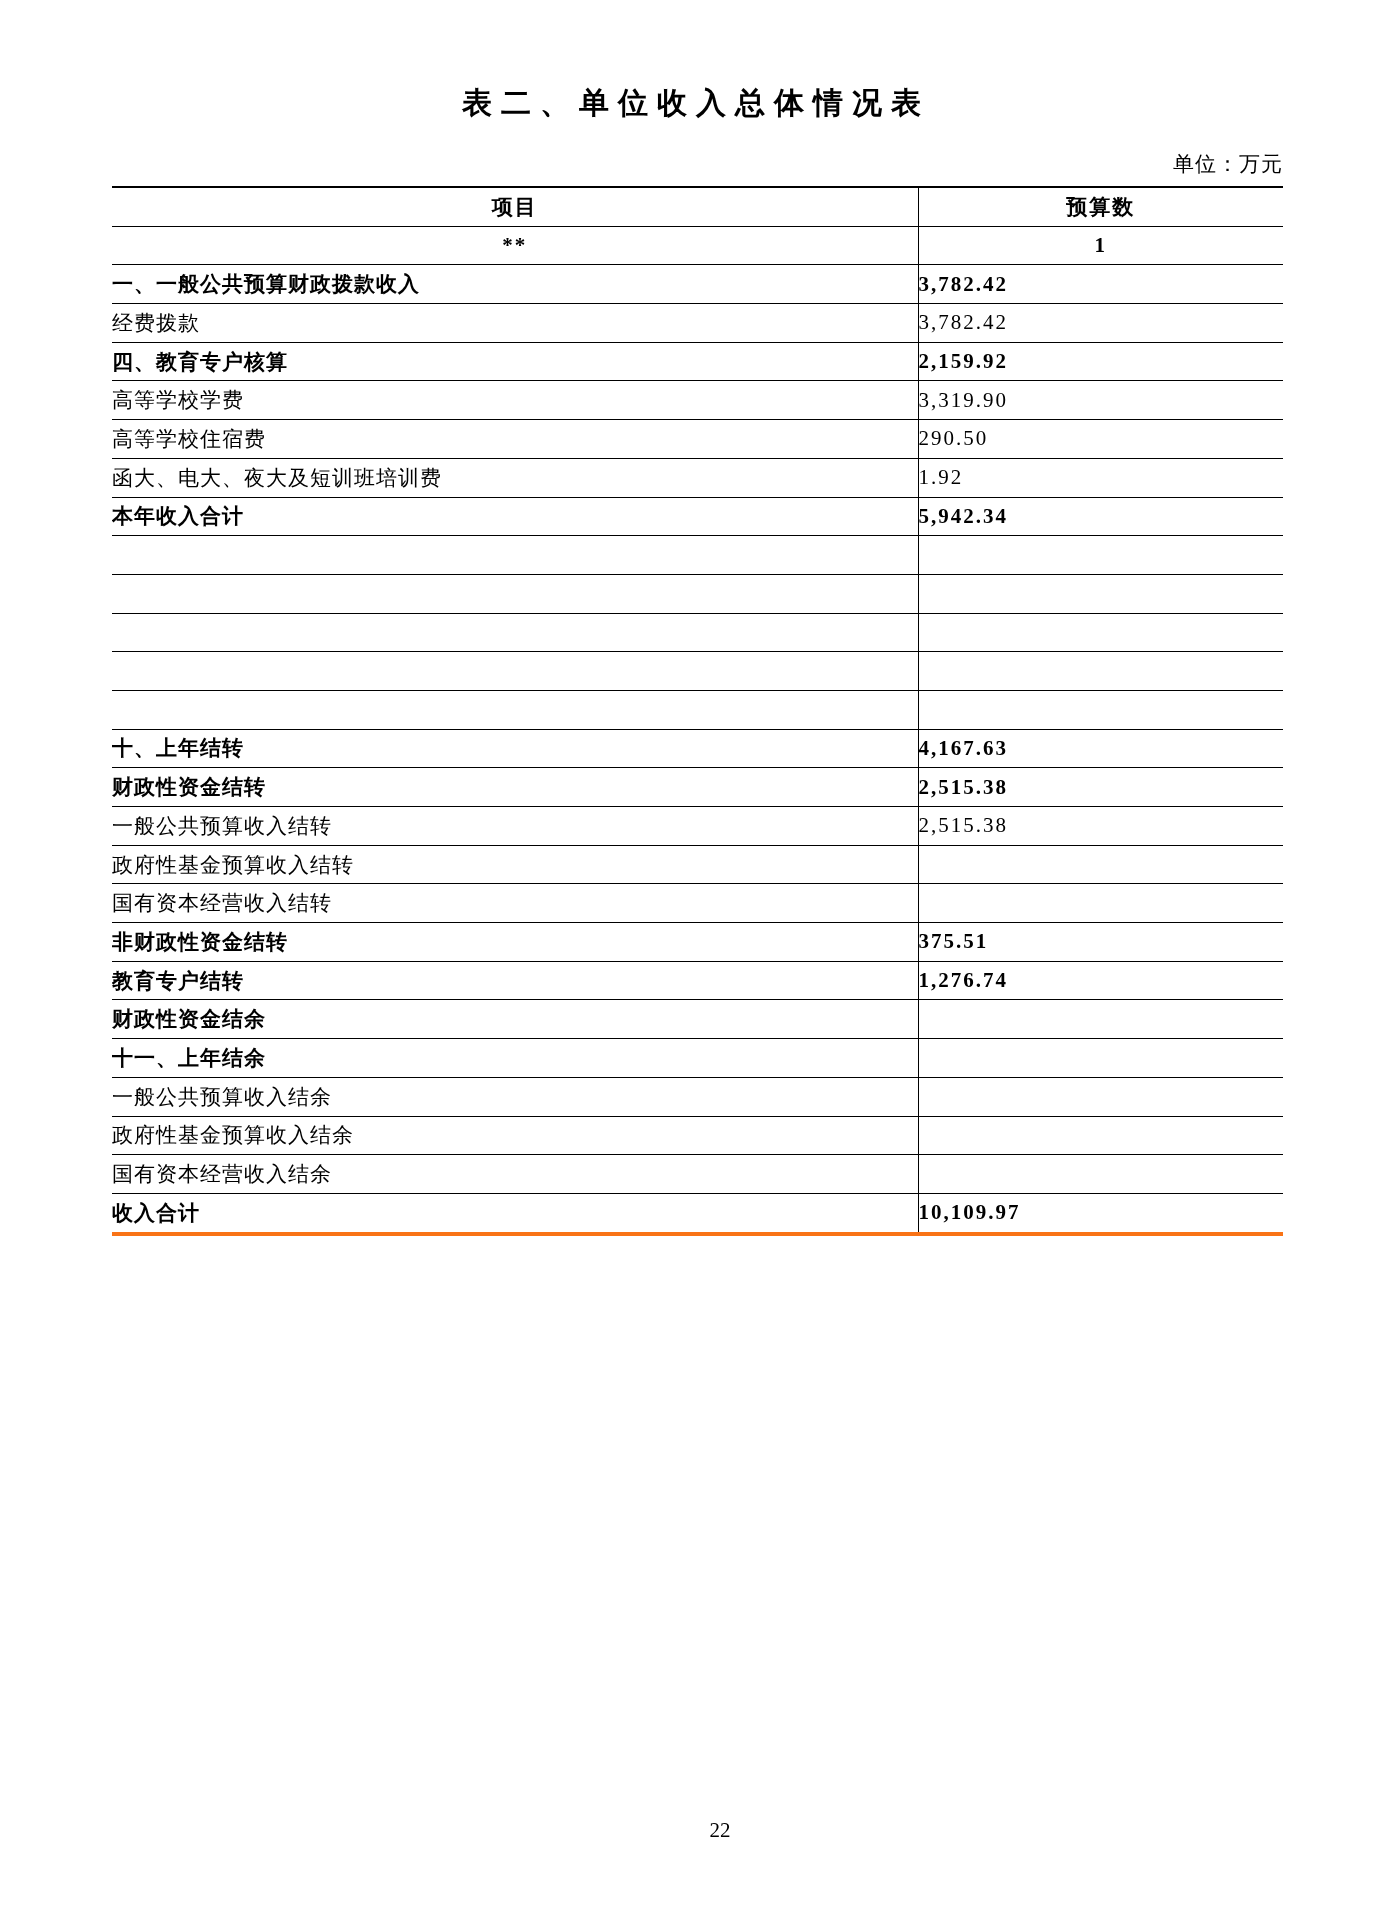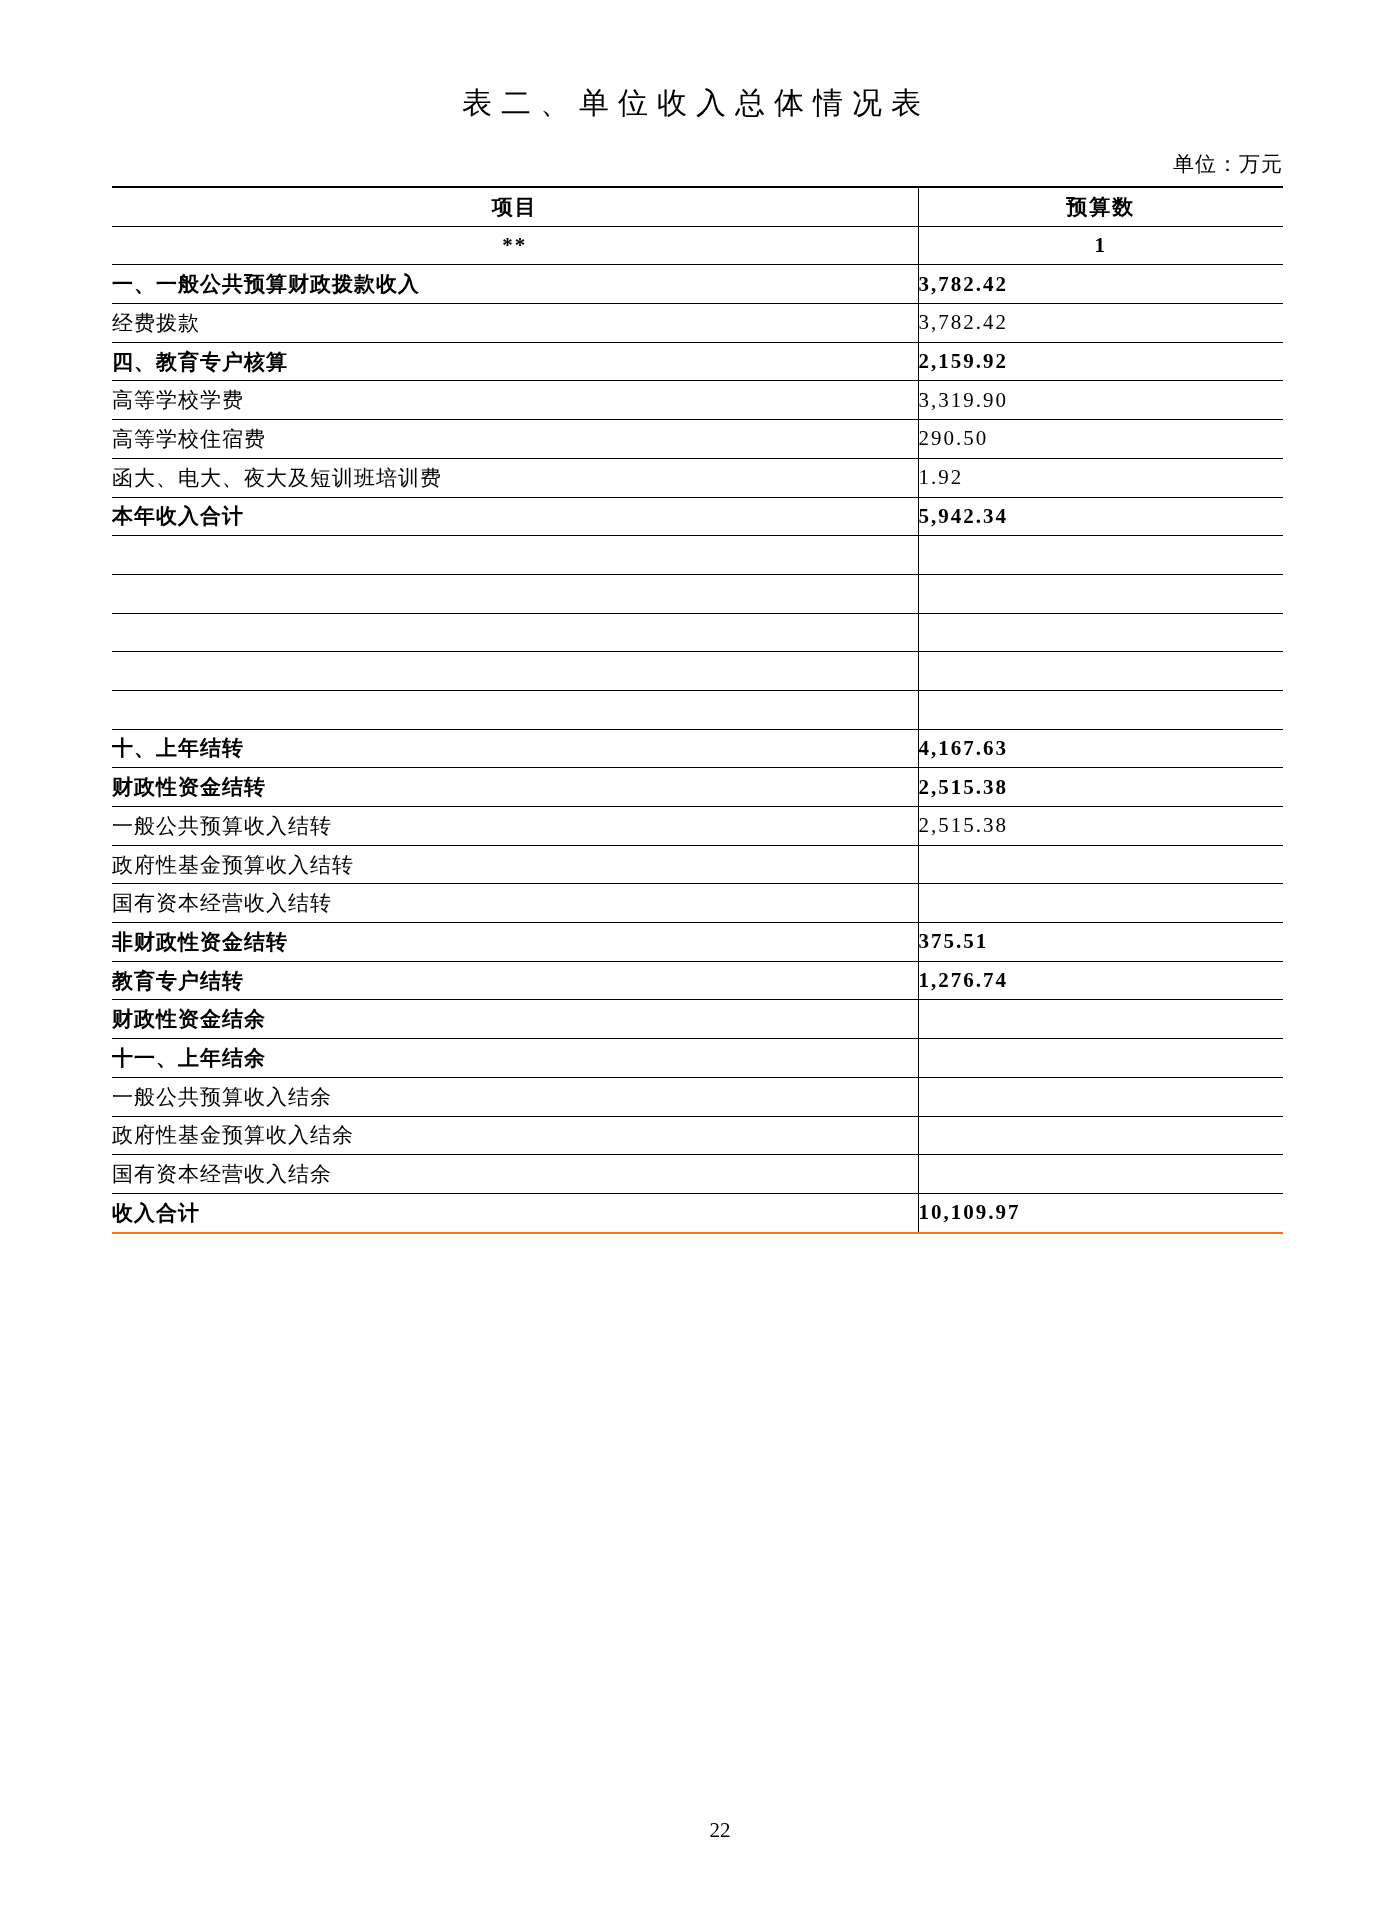--- a/index.html
+++ b/index.html
@@ -13,39 +13,39 @@
     position: relative;
     width: 1392px;
     height: 1910px;
     overflow: hidden;
   }
   .doc-title {
     margin: 0;
     padding-top: 82px;
     text-align: center;
     font-size: 30px;
-    font-weight: normal;
+    font-weight: bold;
     letter-spacing: 9px;
     line-height: 42px;
   }
   .unit-note {
     width: 1171px;
     margin: 26px 0 0 112px;
     text-align: right;
     font-size: 21px;
     letter-spacing: 1px;
     font-family: Liberation Mono, monospace;
   }
   table.budget-table {
     margin: 8px 0 0 112px;
     width: 1171px;
     table-layout: fixed;
     border-collapse: collapse;
     border-top: 2.5px solid #000;
-    border-bottom: 2px solid #f97316;
+    border-bottom: 4px solid #f97316;
   }
   col.col-item   { width: 806px; }
   col.col-value  { width: 365px; }
   .budget-table th,
   .budget-table td {
     height: 37.7px;
     border-top: 1.5px solid #000;
     font-size: 21px;
     vertical-align: middle;
     padding: 0;

